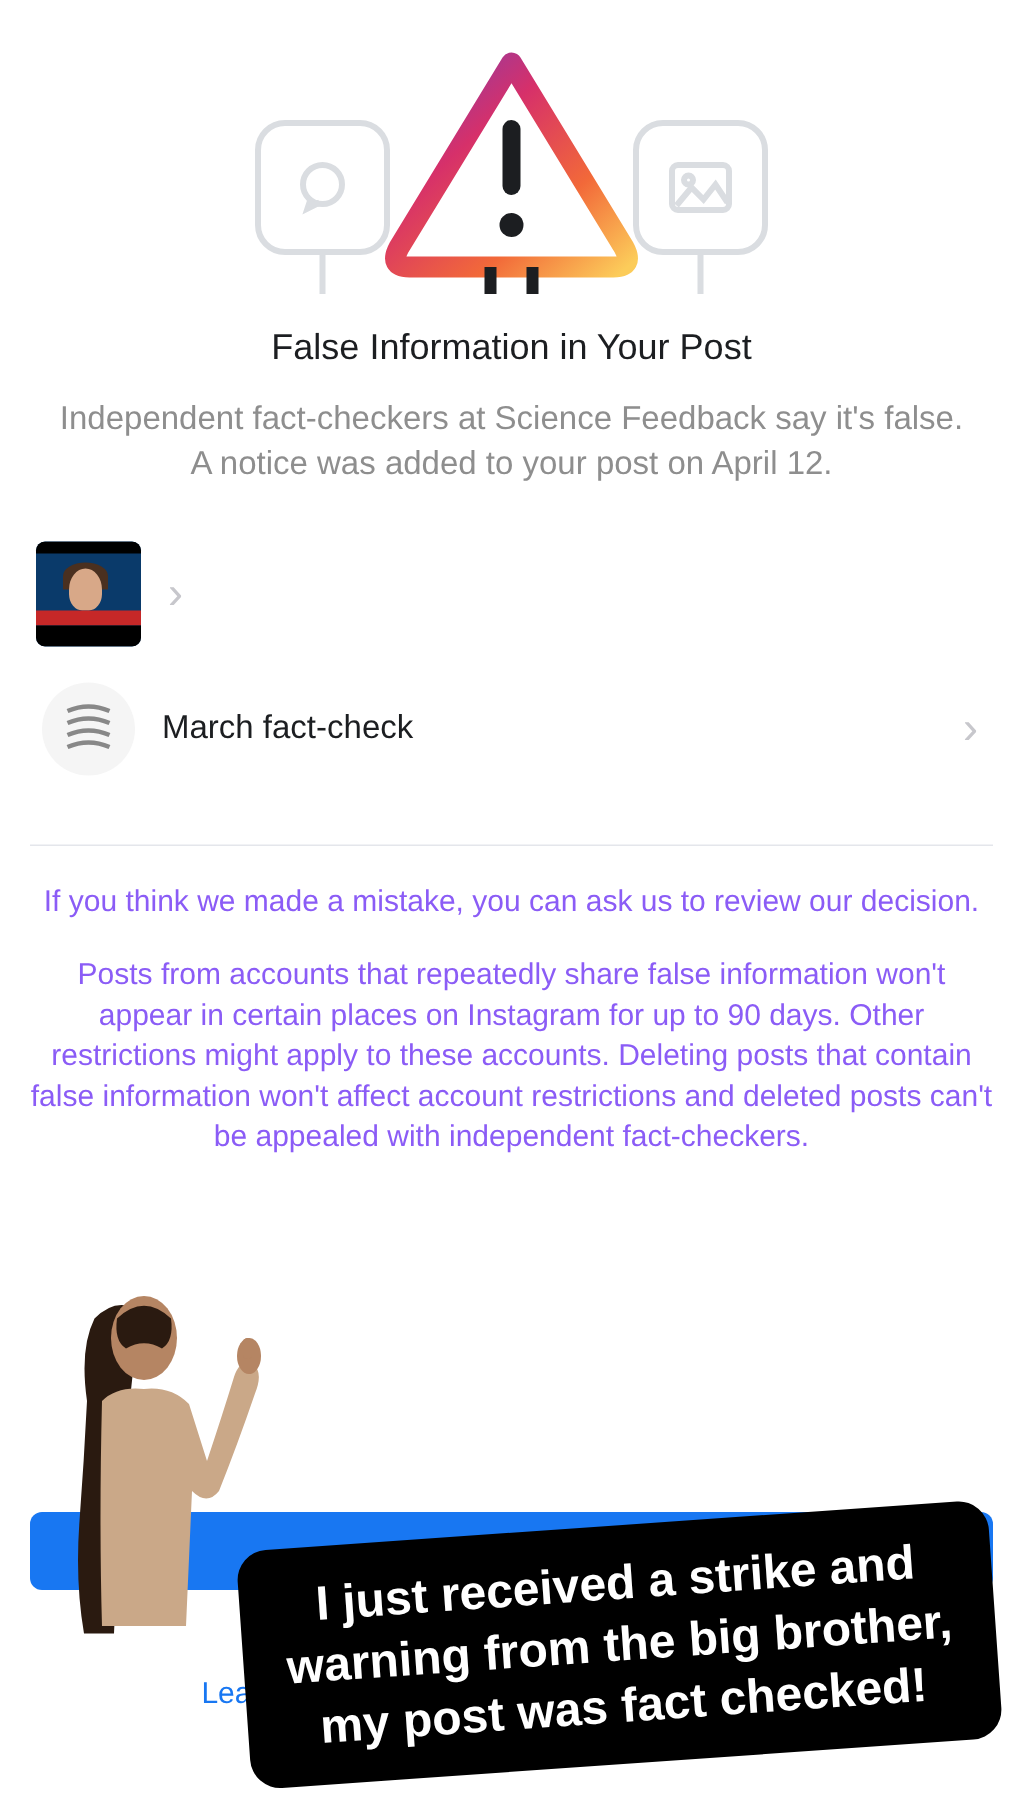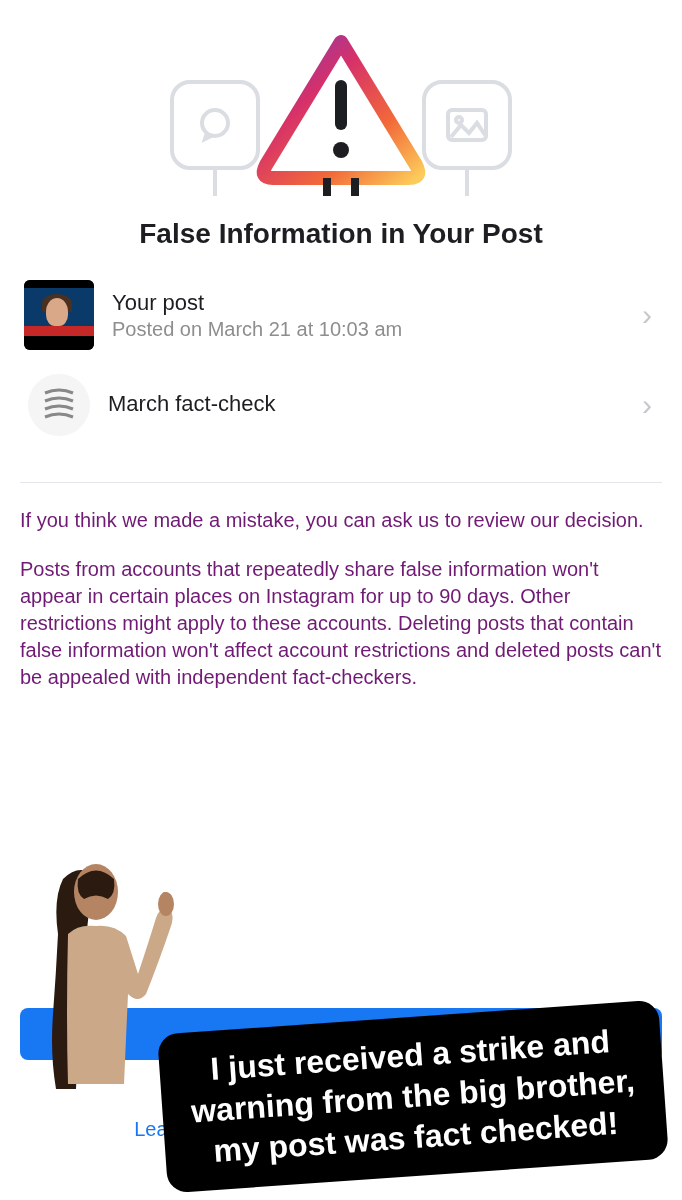--- a/index.html
+++ b/index.html
@@ -40,22 +40,22 @@
       background: #dadde1;
       position: absolute;
       bottom: -30px;
     }
     .sign-post svg { stroke: #dadde1; fill: none; stroke-width: 4; }
     .warning-triangle {
       position: relative;
       z-index: 2;
     }
     .page-title {
-      font-size: 28px;
-      font-weight: 700;
+      font-size: 24px;
+      font-weight: 400;
       text-align: center;
       color: #1c1e21;
       margin-top: 18px;
       margin-bottom: 18px;
     }
     .subtitle {
       font-size: 22px;
       color: #8e8e8e;
       text-align: center;
       line-height: 1.35;
@@ -140,23 +140,24 @@
       font-size: 30px;
       padding-right: 6px;
     }
     .divider {
       border: none;
       border-top: 1px solid #e4e6eb;
       margin: 34px 0 24px 0;
     }
     .body-text {
       font-size: 20px;
-      color: #701a75;
+      color: #8b5cf6;
       line-height: 1.35;
       margin-bottom: 22px;
+      text-align: center;
     }
     .blue-bar {
       position: absolute;
       left: 20px;
       bottom: 140px;
       width: 642px;
       height: 52px;
       background: #1877f2;
       border-radius: 8px;
     }
@@ -227,30 +228,27 @@
       </defs>
       <path d="M90 12 L165 135 Q172 148 158 148 L22 148 Q8 148 15 135 Z" fill="#fff" stroke="url(#ig)" stroke-width="14" stroke-linejoin="round"></path>
       <rect x="84" y="50" width="12" height="50" rx="6" fill="#1c1e21"></rect>
       <circle cx="90" cy="120" r="8" fill="#1c1e21"></circle>
       <rect x="72" y="148" width="8" height="18" fill="#1c1e21"></rect>
       <rect x="100" y="148" width="8" height="18" fill="#1c1e21"></rect>
     </svg>
   </div>
 
   <h1 class="page-title">False Information in Your Post</h1>
+  <p class="subtitle">Independent fact-checkers at Science Feedback say it's false.  A notice was added to your post on April 12.</p>
 
   <div class="list-row">
     <div class="list-thumb thumb-post">
       <div class="thumb-hair"></div>
       <div class="thumb-person"></div>
       <div class="thumb-banner"></div>
-    </div>
-    <div class="list-text">
-      <div class="list-title">Your post</div>
-      <div class="list-sub">Posted on March 21 at 10:03 am</div>
     </div>
     <div class="chevron">›</div>
   </div>
 
   <div class="list-row">
     <div class="list-thumb thumb-factcheck">
       <svg width="44" height="44" viewBox="0 0 44 44">
         <path d="M8 10 Q22 4 36 10" stroke="#888" stroke-width="3" fill="none"></path>
         <path d="M8 18 Q22 12 36 18" stroke="#888" stroke-width="3" fill="none"></path>
         <path d="M8 26 Q22 20 36 26" stroke="#888" stroke-width="3" fill="none"></path>

